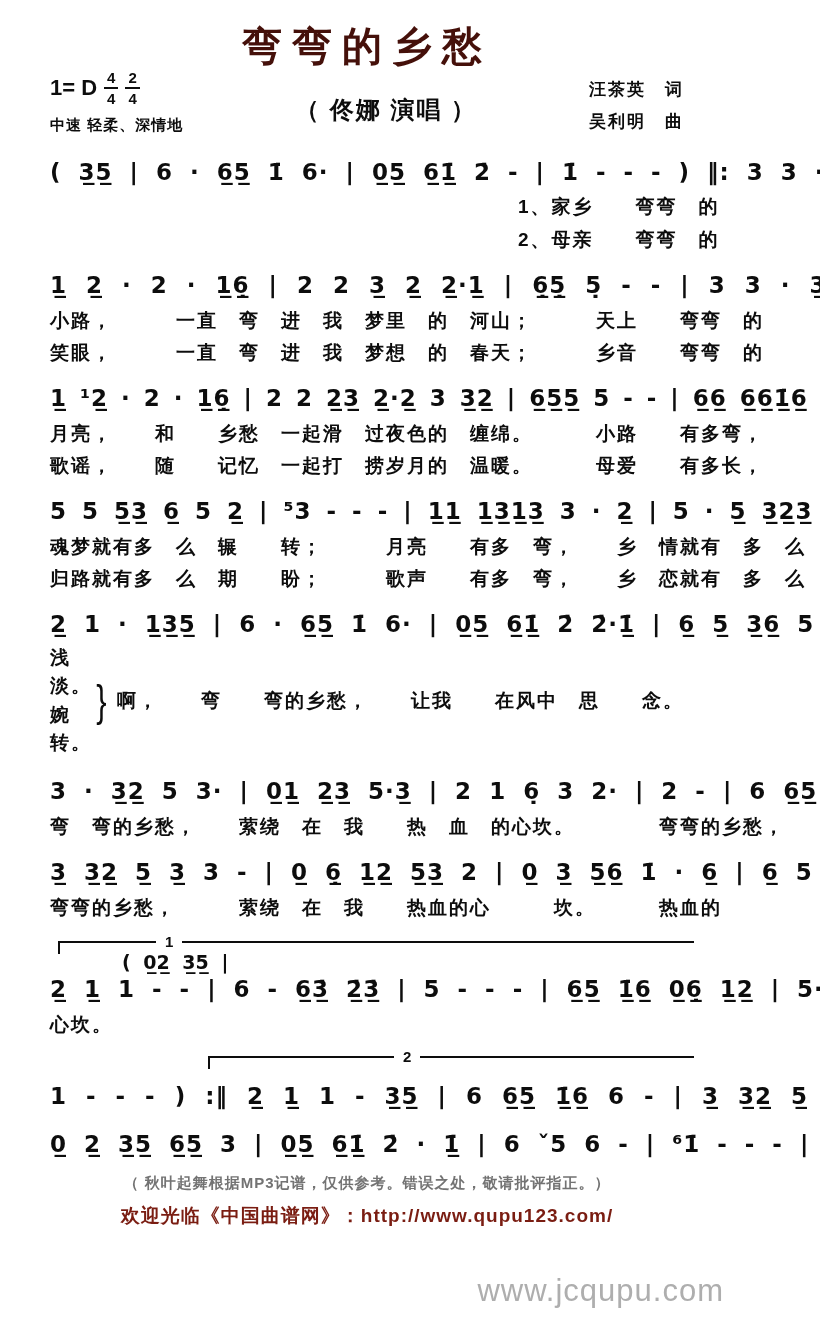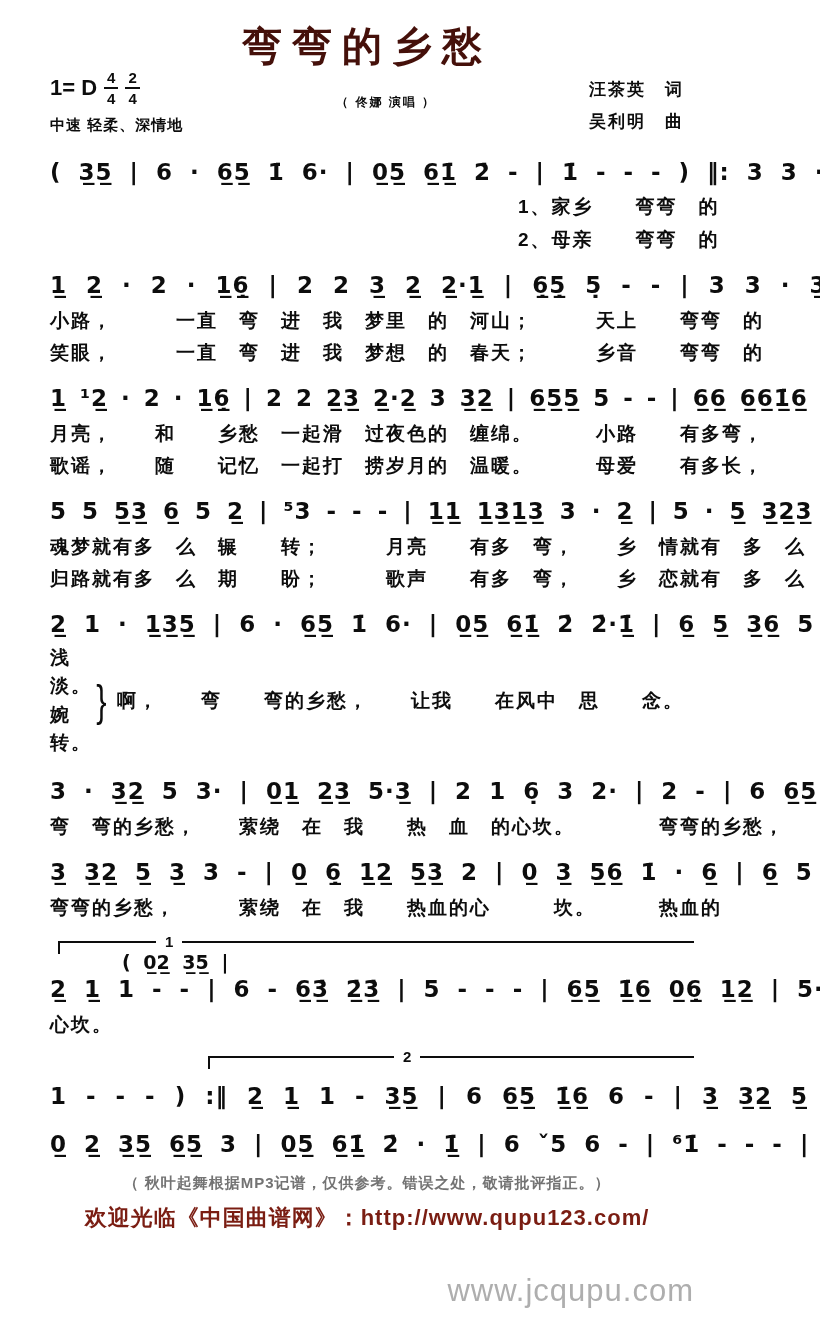--- a/index.html
+++ b/index.html
@@ -13,21 +13,21 @@
     text-align:center;font-size:40px;font-weight:bold;color:#45100a;
     letter-spacing:10px;line-height:1.1;
   }
   .header-row{display:flex;justify-content:space-between;align-items:flex-start;margin-top:2px;}
   .key-block{font-weight:bold;}
   .key-line{display:flex;align-items:center;gap:7px;font-size:22px;font-weight:bold;}
   .frac{display:inline-flex;flex-direction:column;align-items:center;line-height:1;font-size:15px;font-weight:bold;}
   .frac .num{border-bottom:2px solid #0d0d0d;padding:0 3px 2px;}
   .frac .den{padding-top:2px;}
   .tempo{font-size:15px;font-weight:bold;margin-top:10px;letter-spacing:1px;}
-  .subtitle{font-size:12px;font-weight:bold;margin-top:24px;letter-spacing:2px;}
+  .subtitle{font-size:24px;font-weight:bold;margin-top:24px;letter-spacing:2px;}
   .credits{font-size:17px;font-weight:bold;line-height:1.9;margin-top:4px;letter-spacing:2px;}
   .system{position:relative;margin-top:19px;}
   .notes{
     font-family:"DejaVu Sans",sans-serif;font-size:23px;font-weight:bold;
     letter-spacing:1px;white-space:nowrap;line-height:1.3;
   }
   .ws10{word-spacing:10px;} .ws8{word-spacing:8px;} .ws6{word-spacing:6px;}
   .ws4{word-spacing:4px;}
   .lyr{font-size:19px;font-weight:bold;margin-top:7px;white-space:nowrap;letter-spacing:2px;line-height:1.32;}
   .lyr-right{padding-left:468px;text-align:right;}
@@ -42,23 +42,23 @@
   .volta{position:absolute;border-top:2px solid #0d0d0d;}
   .volta::before{content:"";position:absolute;left:0;top:0;width:2px;height:11px;background:#0d0d0d;}
   .v1{top:2px;left:8px;right:-10px;}
   .v2{top:0;left:158px;right:-10px;}
   .vlabel{position:absolute;top:-10px;background:#fff;padding:0 9px;font-size:15px;font-weight:bold;}
   .v1 .vlabel{left:98px;}
   .v2 .vlabel{left:186px;}
   .pickup{position:absolute;top:12px;left:72px;font-size:19px;font-weight:bold;word-spacing:6px;
           font-family:"DejaVu Sans",sans-serif;}
   .foot-note{margin-top:14px;text-align:center;font-size:15px;font-weight:bold;color:#737373;letter-spacing:1px;}
-  .foot-welcome{margin-top:10px;text-align:center;font-size:22px;font-weight:bold;color:#7a1d12;letter-spacing:1px;}
+  .foot-welcome{margin-top:10px;text-align:center;font-size:19px;font-weight:bold;color:#7a1d12;letter-spacing:1px;}
   .watermark{
-    position:absolute;right:34px;bottom:12px;font-size:31px;color:#aeaeae;
+    position:absolute;right:4px;bottom:12px;font-size:31px;color:#aeaeae;
     font-family:"Liberation Sans",sans-serif;letter-spacing:1px;
   }
 </style>
 </head>
 <body>
 
 <div class="page">
 
   <div class="title">弯弯的乡愁</div>
 

